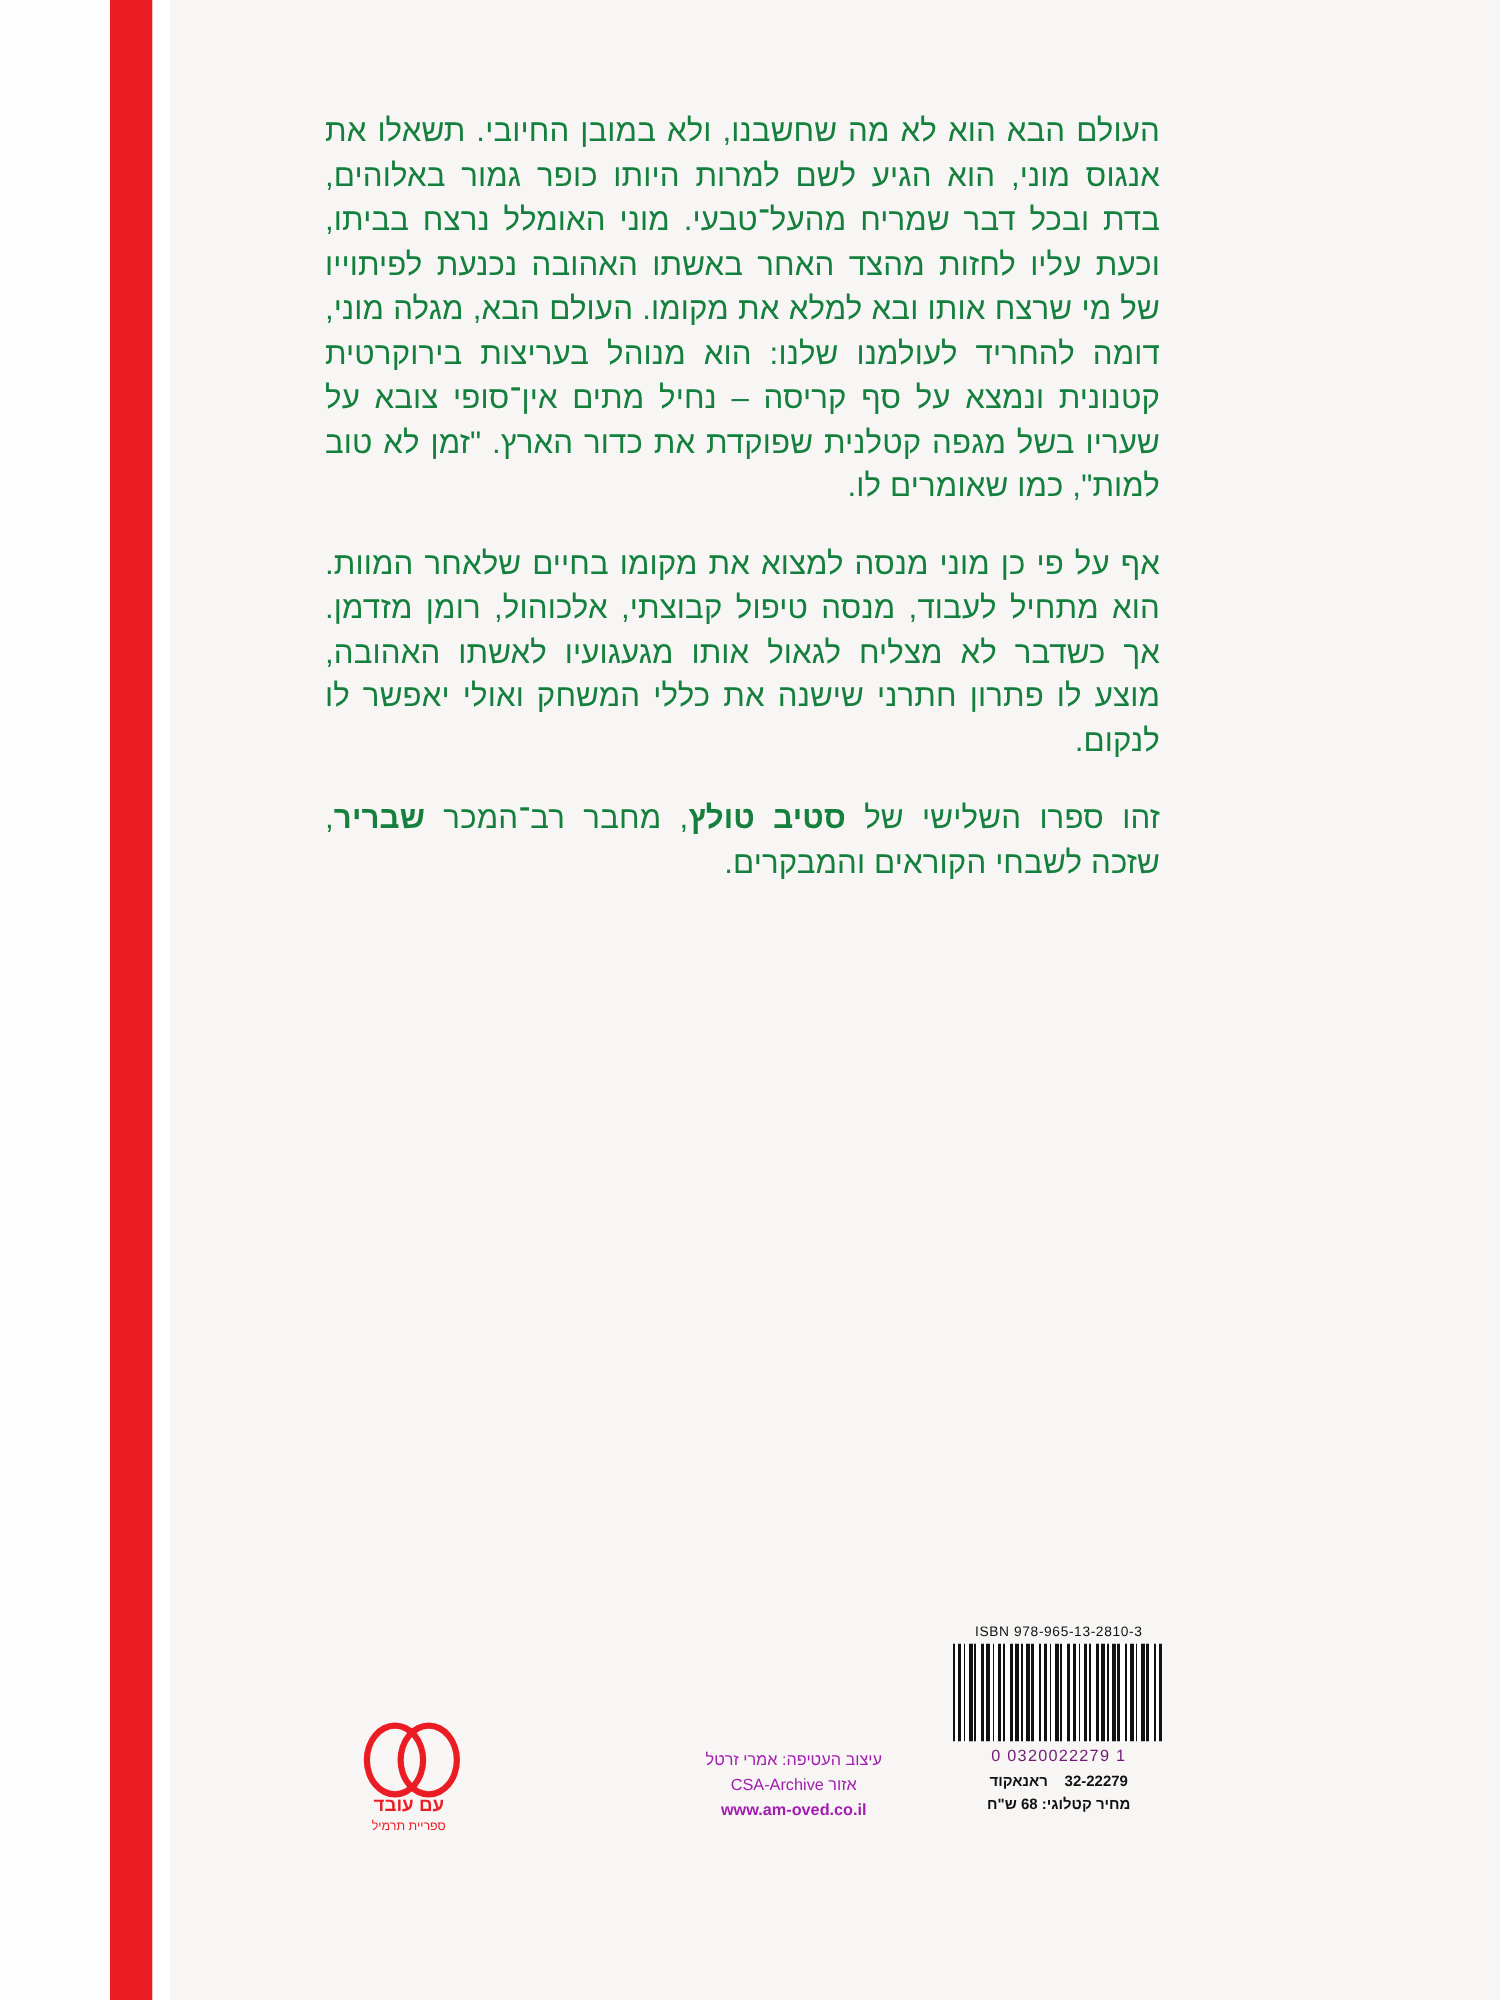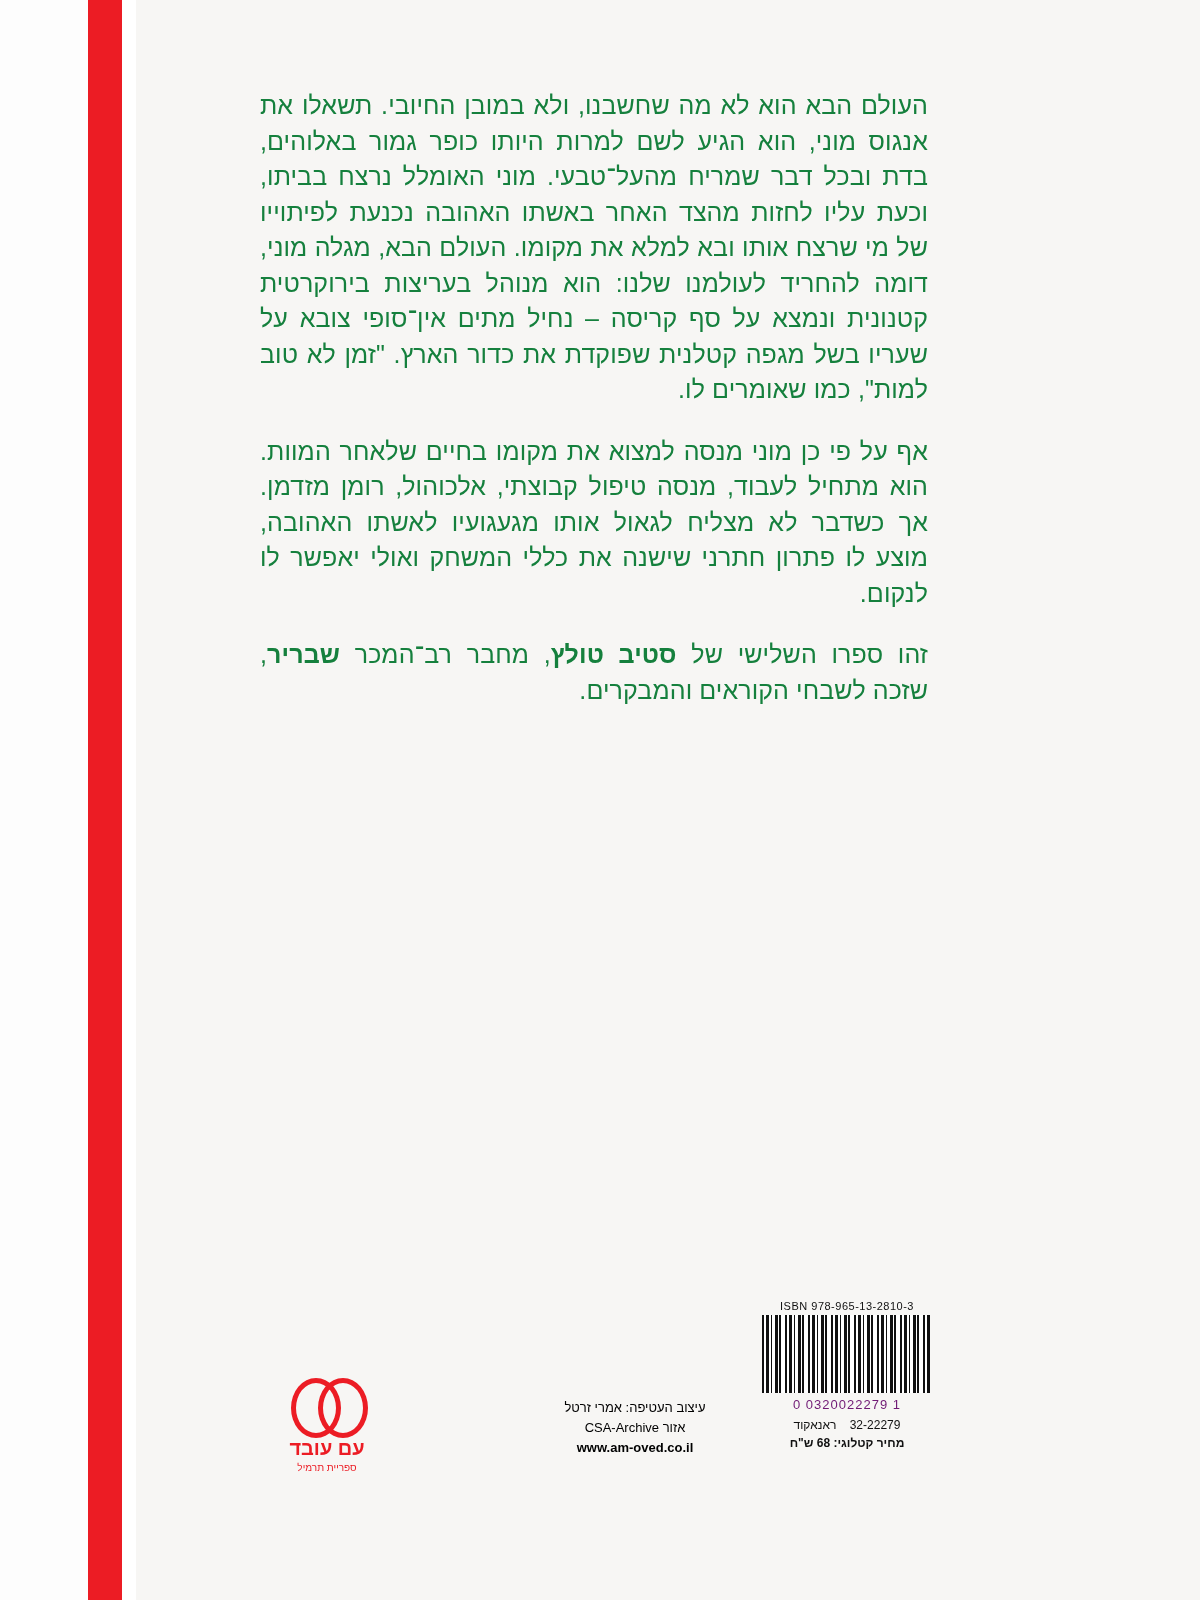--- a/index.html
+++ b/index.html
@@ -90,21 +90,21 @@
     position: absolute;
     width: 40px;
     height: 50px;
     border: 5px solid #ec1c24;
     border-radius: 50%;
     top: 0;
   }
   .publisher-mark .ring.left  { left: 0; }
   .publisher-mark .ring.right { left: 27px; }
   .publisher-name {
-    font-size: 20px;
+    font-size: 15px;
     font-weight: bold;
     direction: rtl;
     line-height: 1.2;
     text-align: center;
   }
   .publisher-sub {
     font-size: 10px;
     direction: rtl;
     line-height: 1.2;
     margin-top: 2px;
@@ -113,21 +113,21 @@
   
   .credits {
     position: absolute;
     left: 520px;
     top: 1398px;
     width: 230px;
     text-align: center;
     direction: rtl;
     font-size: 13px;
     line-height: 1.55;
-    color: #000000;
+    color: #a21caf;
   }
   .credits .ltr { direction: ltr; font-weight: bold; }
 
   
   .barcode-block {
     position: absolute;
     left: 762px;
     top: 1300px;
     width: 170px;
   }
@@ -159,21 +159,21 @@
     direction: ltr;
   }
   .barcode-meta {
     direction: rtl;
     text-align: center;
     font-size: 12px;
     color: #111;
     line-height: 1.5;
     margin-top: 4px;
   }
-  .barcode-meta .row { display: block; }
+  .barcode-meta .row { display: block; font-weight: bold; }
   .barcode-meta .price { font-weight: bold; }
 </style>
 </head>
 <body>
 
 <div class="page">
 
   <div class="left-gutter"></div>
   <div class="spine-band"></div>
   <div class="spine-sliver"></div>

